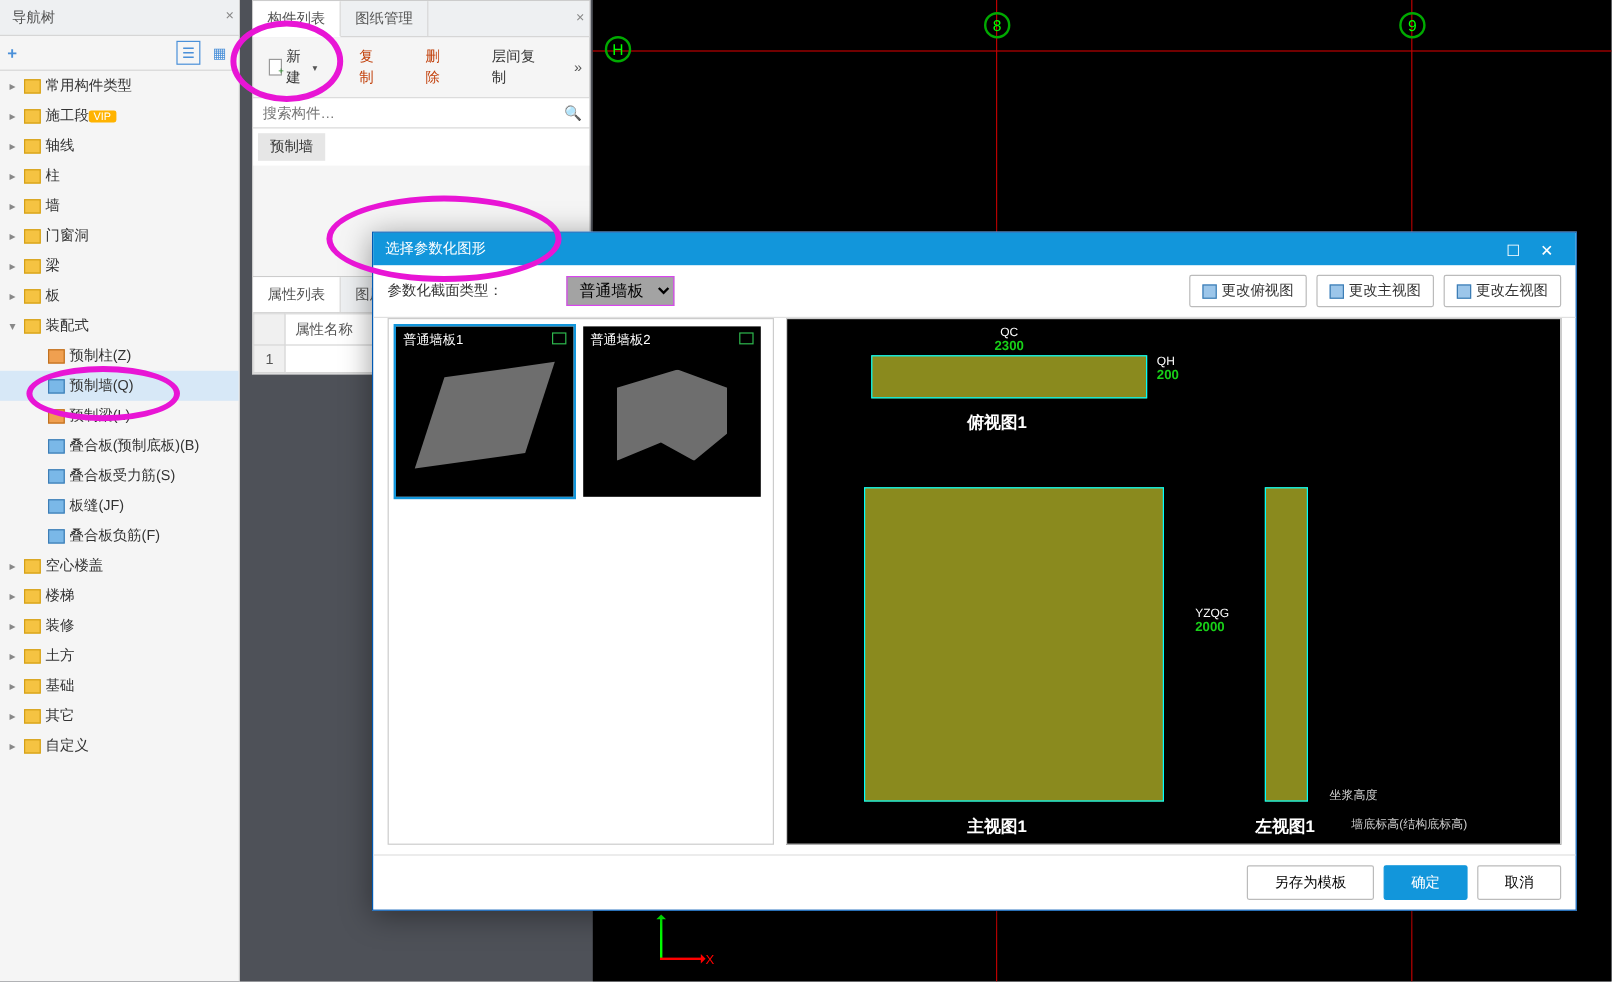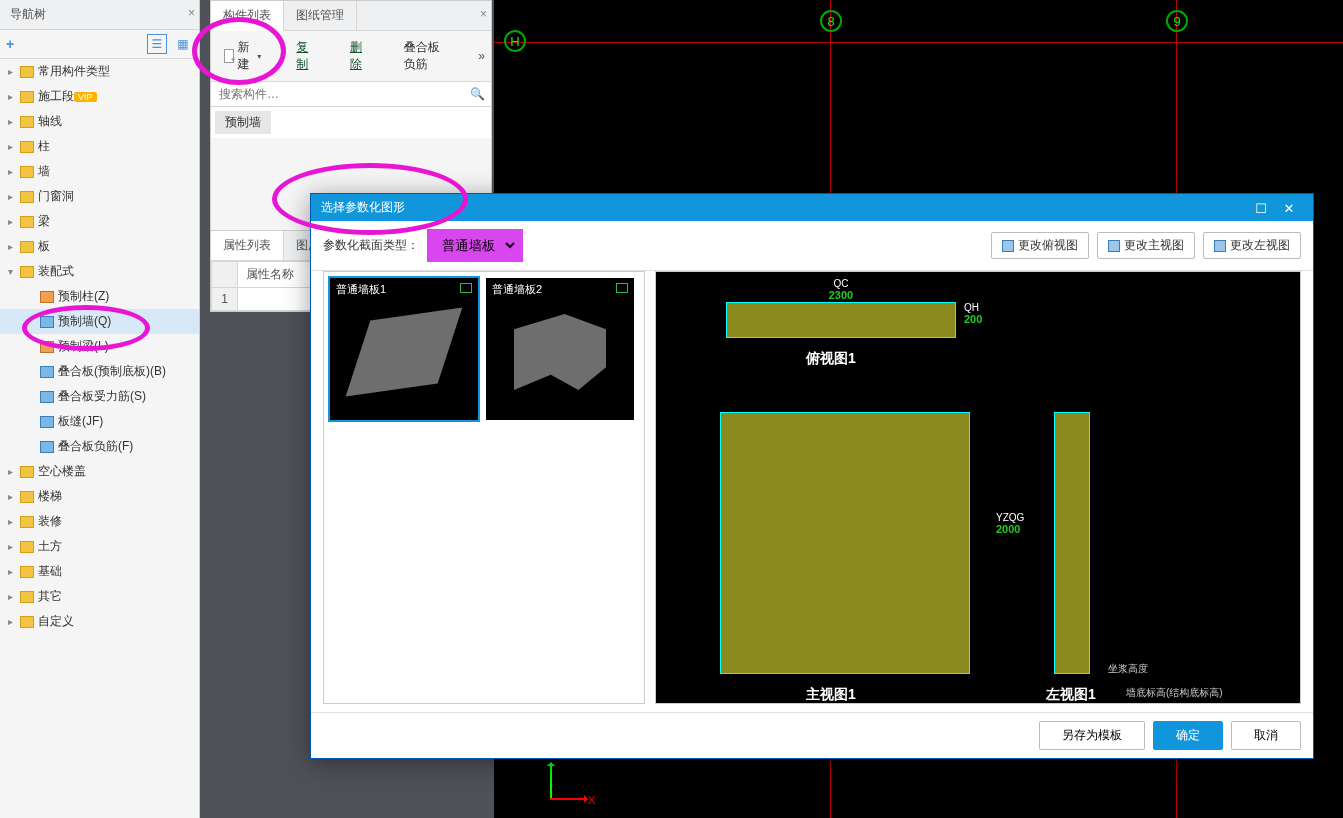--- a/index.html
+++ b/index.html
@@ -27,21 +27,21 @@
 .tree-item .vip { background: #ffb300; color: #fff; font-size: 9px; padding: 0 4px; margin-left: 0; border-radius: 2px; }
 
 
 .list-panel { position: absolute; left: 210px; top: 0; width: 282px; height: 290px; background: #f5f5f5; border: 1px solid #ccc; }
 .list-tabs { display: flex; background: #eef0f2; border-bottom: 1px solid #d6d6d6; position: relative; }
 .list-tabs .tab { padding: 6px 12px; color: #555; cursor: pointer; border-right: 1px solid #d6d6d6; }
 .list-tabs .tab.active { background: #fff; border-bottom: 1px solid #fff; margin-bottom: -1px; }
 .list-tabs .close-x { position: absolute; right: 4px; top: 6px; color: #888; cursor: pointer; }
 .list-toolbar { display: flex; align-items: center; padding: 4px 6px; gap: 21px; border-bottom: 1px solid #d6d6d6; }
 .list-toolbar .tbtn { display: flex; align-items: center; gap: 3px; padding: 3px 6px; cursor: pointer; color: #333; border: 1px solid transparent; }
-.list-toolbar .tbtn.disabled { color: #14532d; text-decoration: underline; }
+.list-toolbar .tbtn.disabled { color: #c2410c; }
 .list-toolbar .tbtn .ti { width: 14px; height: 14px; display: inline-block; }
 .list-toolbar .new-ti { background: #fff; border: 1px solid #999; position: relative; }
 .list-toolbar .new-ti::after { content: "+"; position: absolute; right: -2px; bottom: -2px; font-size: 8px; color: #2e8b2e; }
 .list-toolbar .caret { font-size: 8px; color: #555; }
 .list-toolbar .more { margin-left: auto; color: #555; cursor: pointer; }
 .list-search { position: relative; border-bottom: 1px solid #d6d6d6; }
 .list-search input { width: 100%; padding: 5px 24px 5px 8px; border: none; background: #fff; outline: none; font-size: 12px; }
 .list-search .mag { position: absolute; right: 6px; top: 5px; color: #4a90d9; }
 .list-body { padding: 4px; background: #fff; }
 .list-body .li { padding: 3px 10px; background: #e6e6e6; display: inline-block; color: #333; }
@@ -72,21 +72,21 @@
 .cad .ucs .ylbl { position: absolute; left: 6px; top: -6px; color: #0f0; font-size: 11px; }
 .cad .ucs .xlbl { position: absolute; left: 48px; bottom: 4px; color: #f00; font-size: 11px; }
 
 
 .dialog { position: absolute; left: 310px; top: 193px; width: 1004px; height: 566px; background: #fff; border: 1px solid #0059b3; box-shadow: 0 4px 24px rgba(0,0,0,.4); display: flex; flex-direction: column; }
 .dlg-title { background: #1296db; color: #fff; padding: 5px 10px; display: flex; align-items: flex-end; font-size: 12px; }
 .dlg-title .sp { flex: 1; }
 .dlg-title .wbtn { width: 28px; text-align: center; cursor: pointer; font-size: 13px; }
 .dlg-toolbar { display: flex; align-items: center; padding: 8px 12px; gap: 8px; border-bottom: 1px solid #e0e0e0; }
 .dlg-toolbar .lbl { color: #333; }
-.dlg-toolbar select { padding: 3px 6px; border: 5px solid #d946ef; background: #d946ef; min-width: 90px; }
+.dlg-toolbar select { padding: 3px 6px; border: 1px solid #d946ef; background: #a3a3a3; min-width: 90px; margin-left: 45px; }
 .dlg-toolbar .gap { flex: 1; }
 .dlg-toolbar .tb { display: flex; align-items: center; gap: 4px; padding: 4px 10px; border: 1px solid #bbb; background: #fff; cursor: pointer; color: #333; border-radius: 2px; }
 .dlg-toolbar .tb .sq { width: 12px; height: 12px; background: #9cc6ea; border: 1px solid #3d7db5; }
 
 .dlg-body { flex: 1; display: flex; padding: 0 12px 8px 12px; gap: 10px; overflow: hidden; }
 .templates { width: 322px; border: 1px solid #ccc; padding: 6px; display: flex; gap: 8px; align-content: flex-start; flex-wrap: wrap; background: #fff; }
 .tmpl { width: 148px; height: 142px; background: #000; position: relative; cursor: pointer; }
 .tmpl.sel { outline: 2px solid #1296db; }
 .tmpl .tlabel { position: absolute; left: 6px; top: 4px; color: #fff; font-size: 11px; }
 .tmpl .tmon { position: absolute; right: 6px; top: 5px; width: 12px; height: 10px; border: 1px solid #2eb84e; }
@@ -273,21 +273,21 @@
         <span>新建</span>
         <span class="caret">▾</span>
       </div>
     <div class="tbtn disabled">
         <span>复制</span>
       </div>
     <div class="tbtn disabled">
         <span>删除</span>
       </div>
     <div class="tbtn">
-        <span>叠合板负筋</span>
+        <span>层间复制</span>
       </div>
     <span class="more">»</span>
   </div>
   <div class="list-search">
     <input placeholder="搜索构件…" style="">
     <span class="mag">🔍</span>
   </div>
   <div class="list-body">
     <div class="li">预制墙</div>
   </div>

